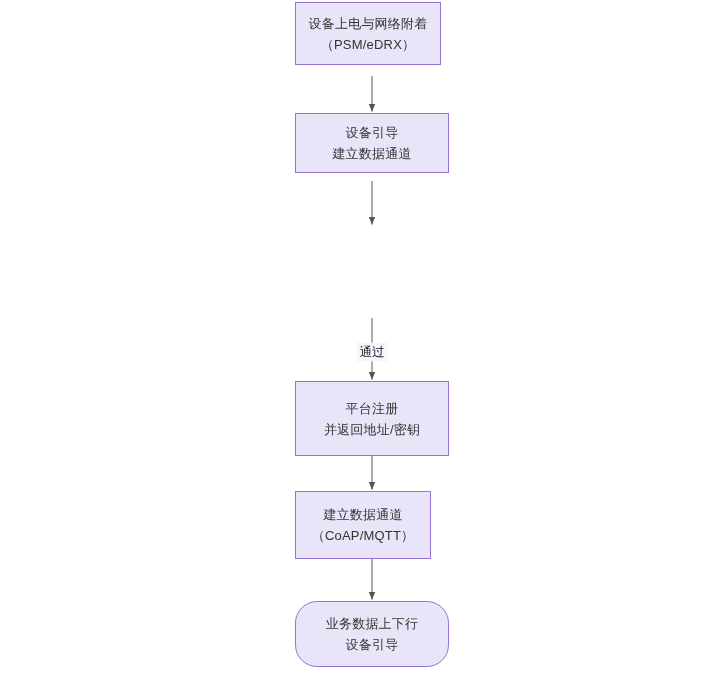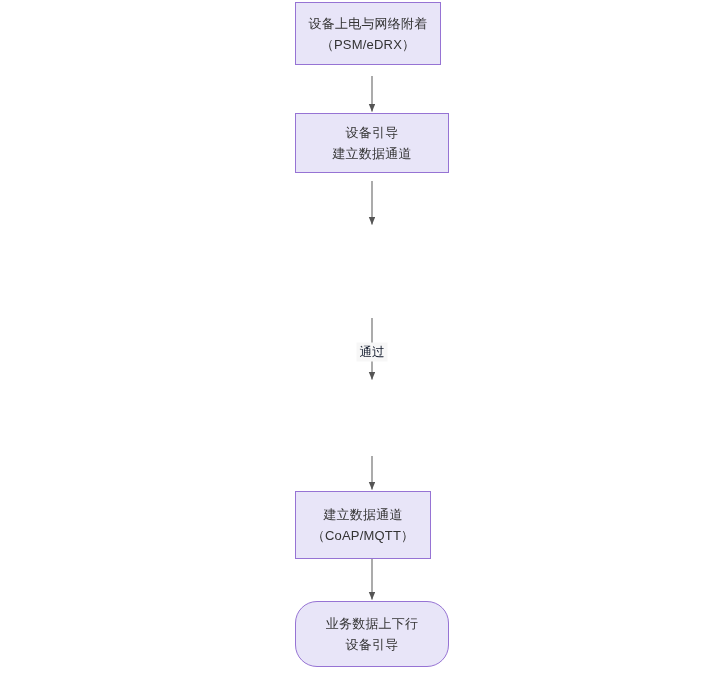--- a/index.html
+++ b/index.html
@@ -107,20 +107,24 @@
   </div>
 
   <div class="node node-process" style="left:295px; top:113px; width:154px; height:60px;text-align:center;">
     <span class="node-line">设备引导</span>
     <span class="node-line">建立数据通道</span>
   </div>
 
 
   <div class="edge-label" style="left:372px; top:352px;">通过</div>
 
+  <div class="node node-process" style="left:295px; top:381px; width:154px; height:75px;">
+    <span class="node-line">平台注册</span>
+    <span class="node-line">并返回地址/密钥</span>
+  </div>
 
   <div class="node node-process" style="left:295px; top:491px; width:136px; height:68px;">
     <span class="node-line">建立数据通道</span>
     <span class="node-line">（CoAP/MQTT）</span>
   </div>
 
   <div class="node node-process" style="left:295px; top:601px; width:154px; height:66px;border-radius:22px;">
     <span class="node-line">业务数据上下行</span>
     <span class="node-line">设备引导</span>
   </div>

